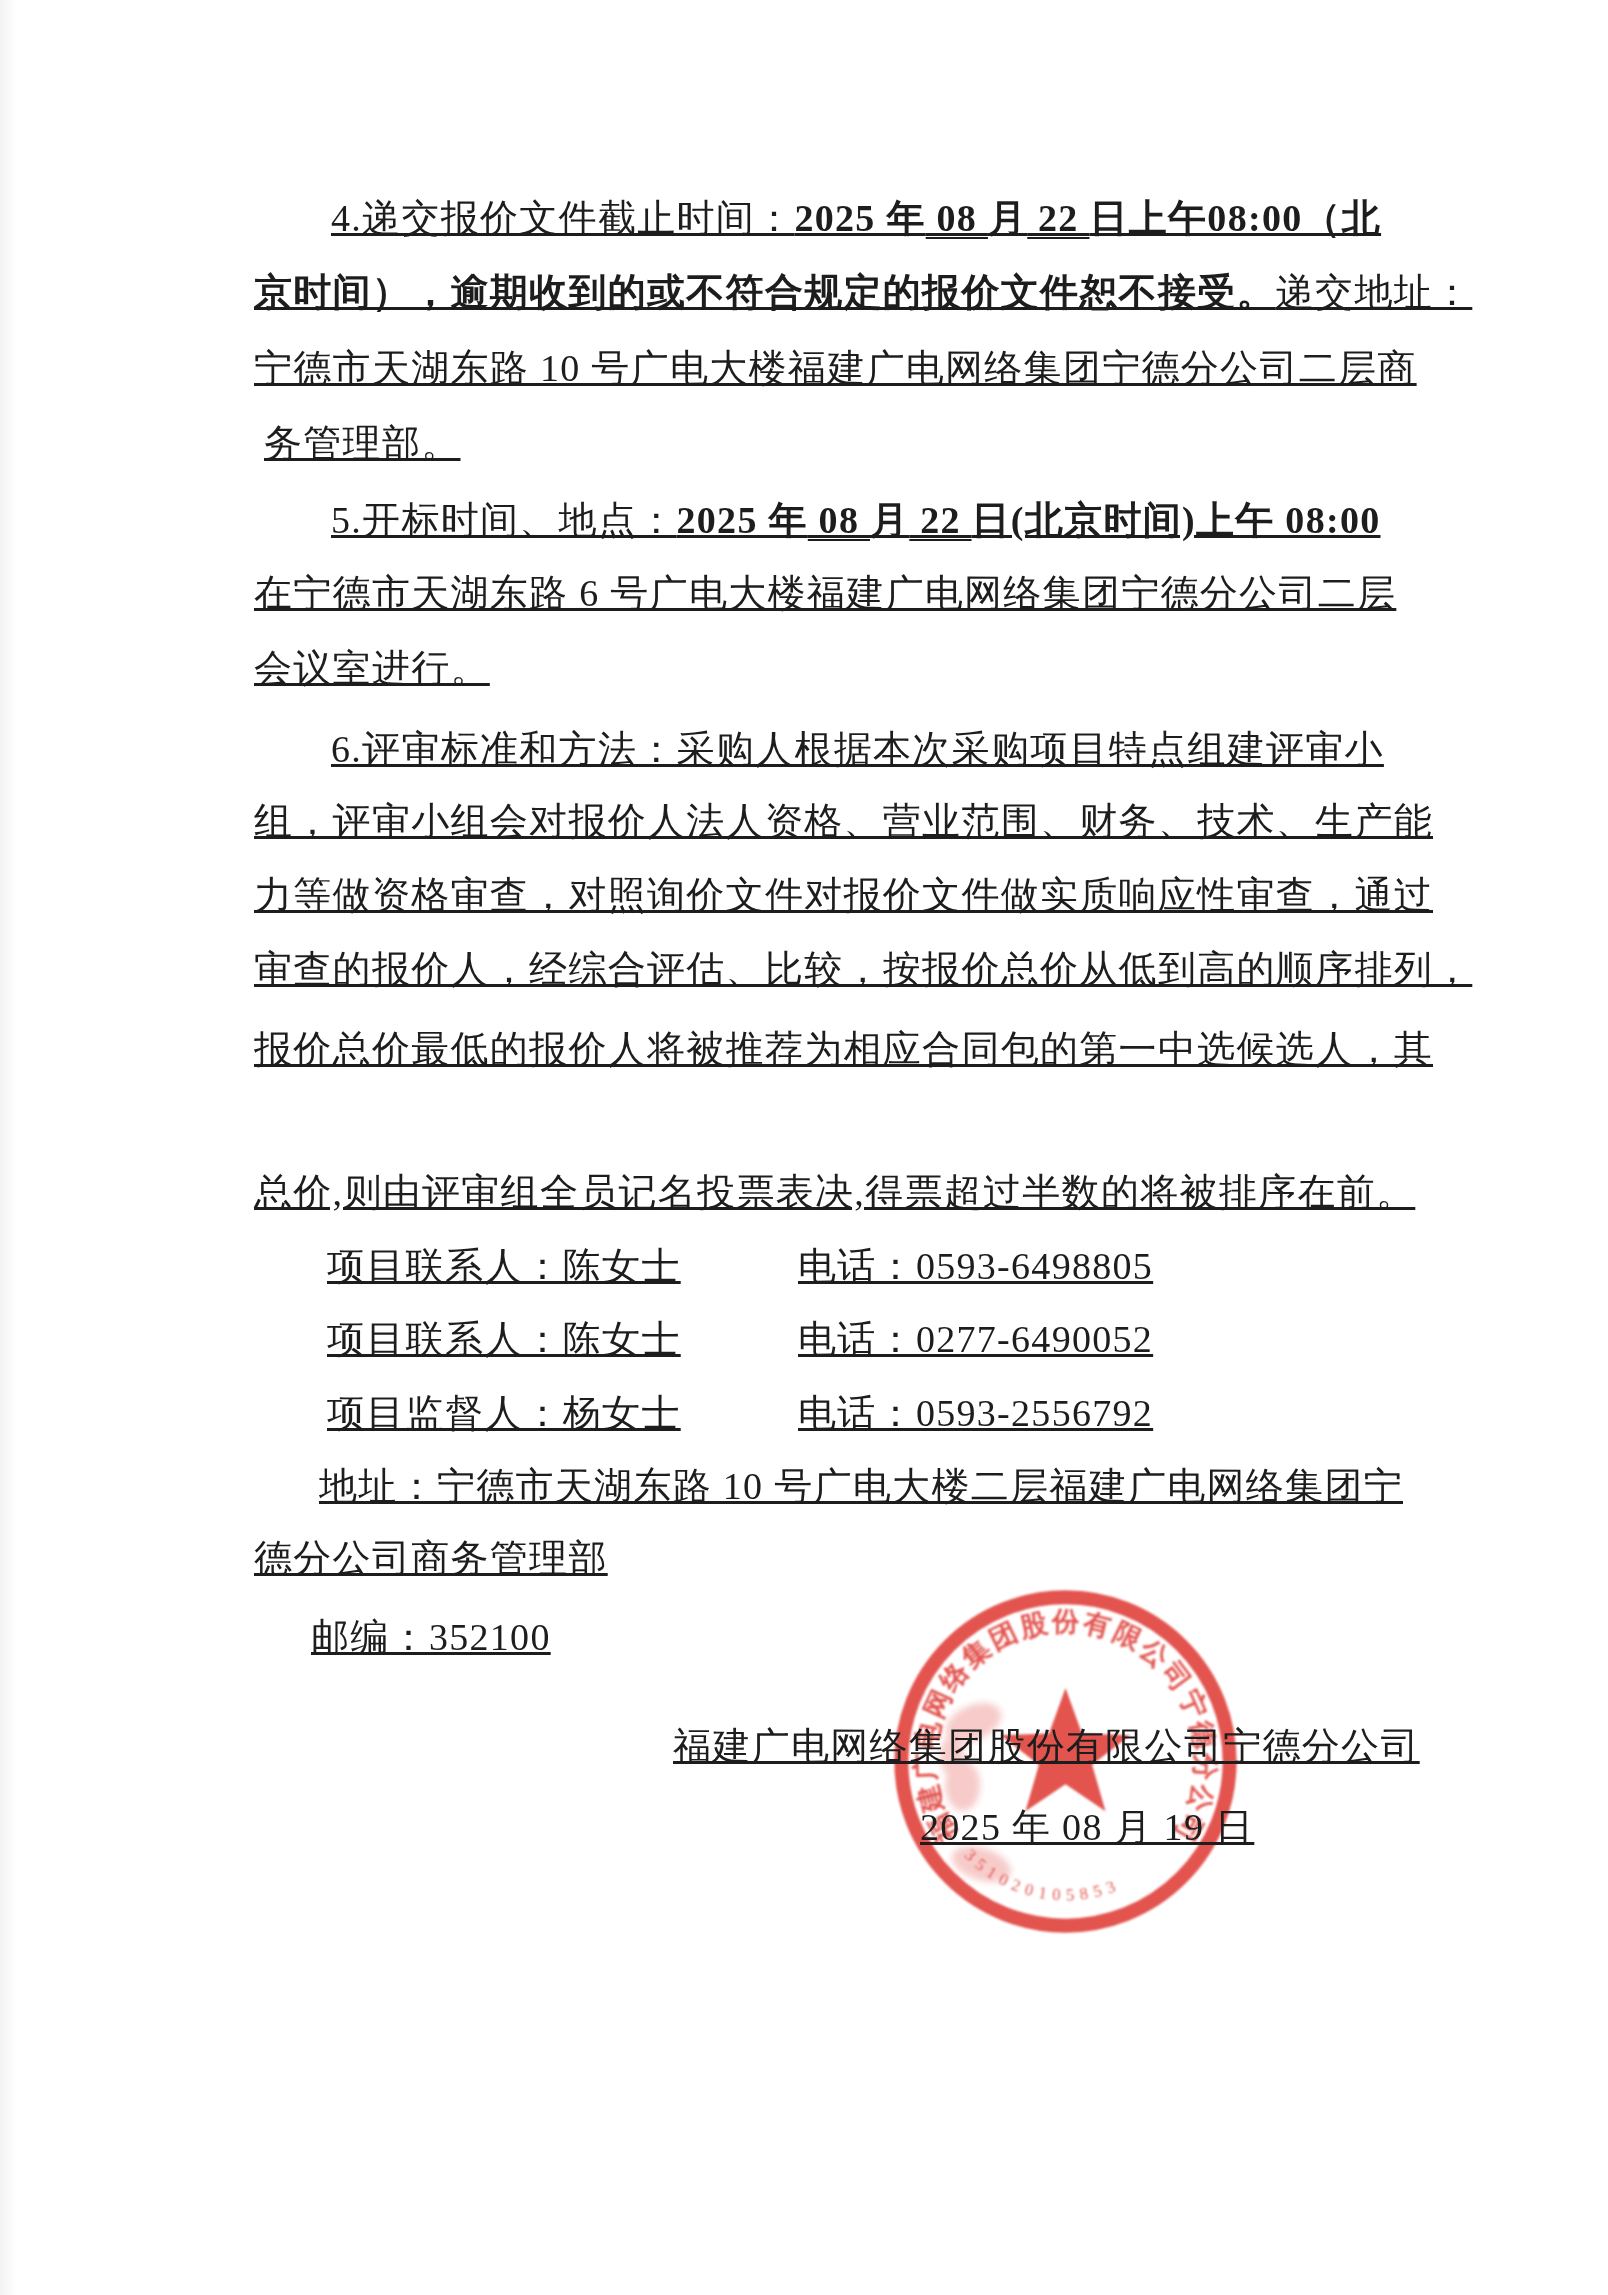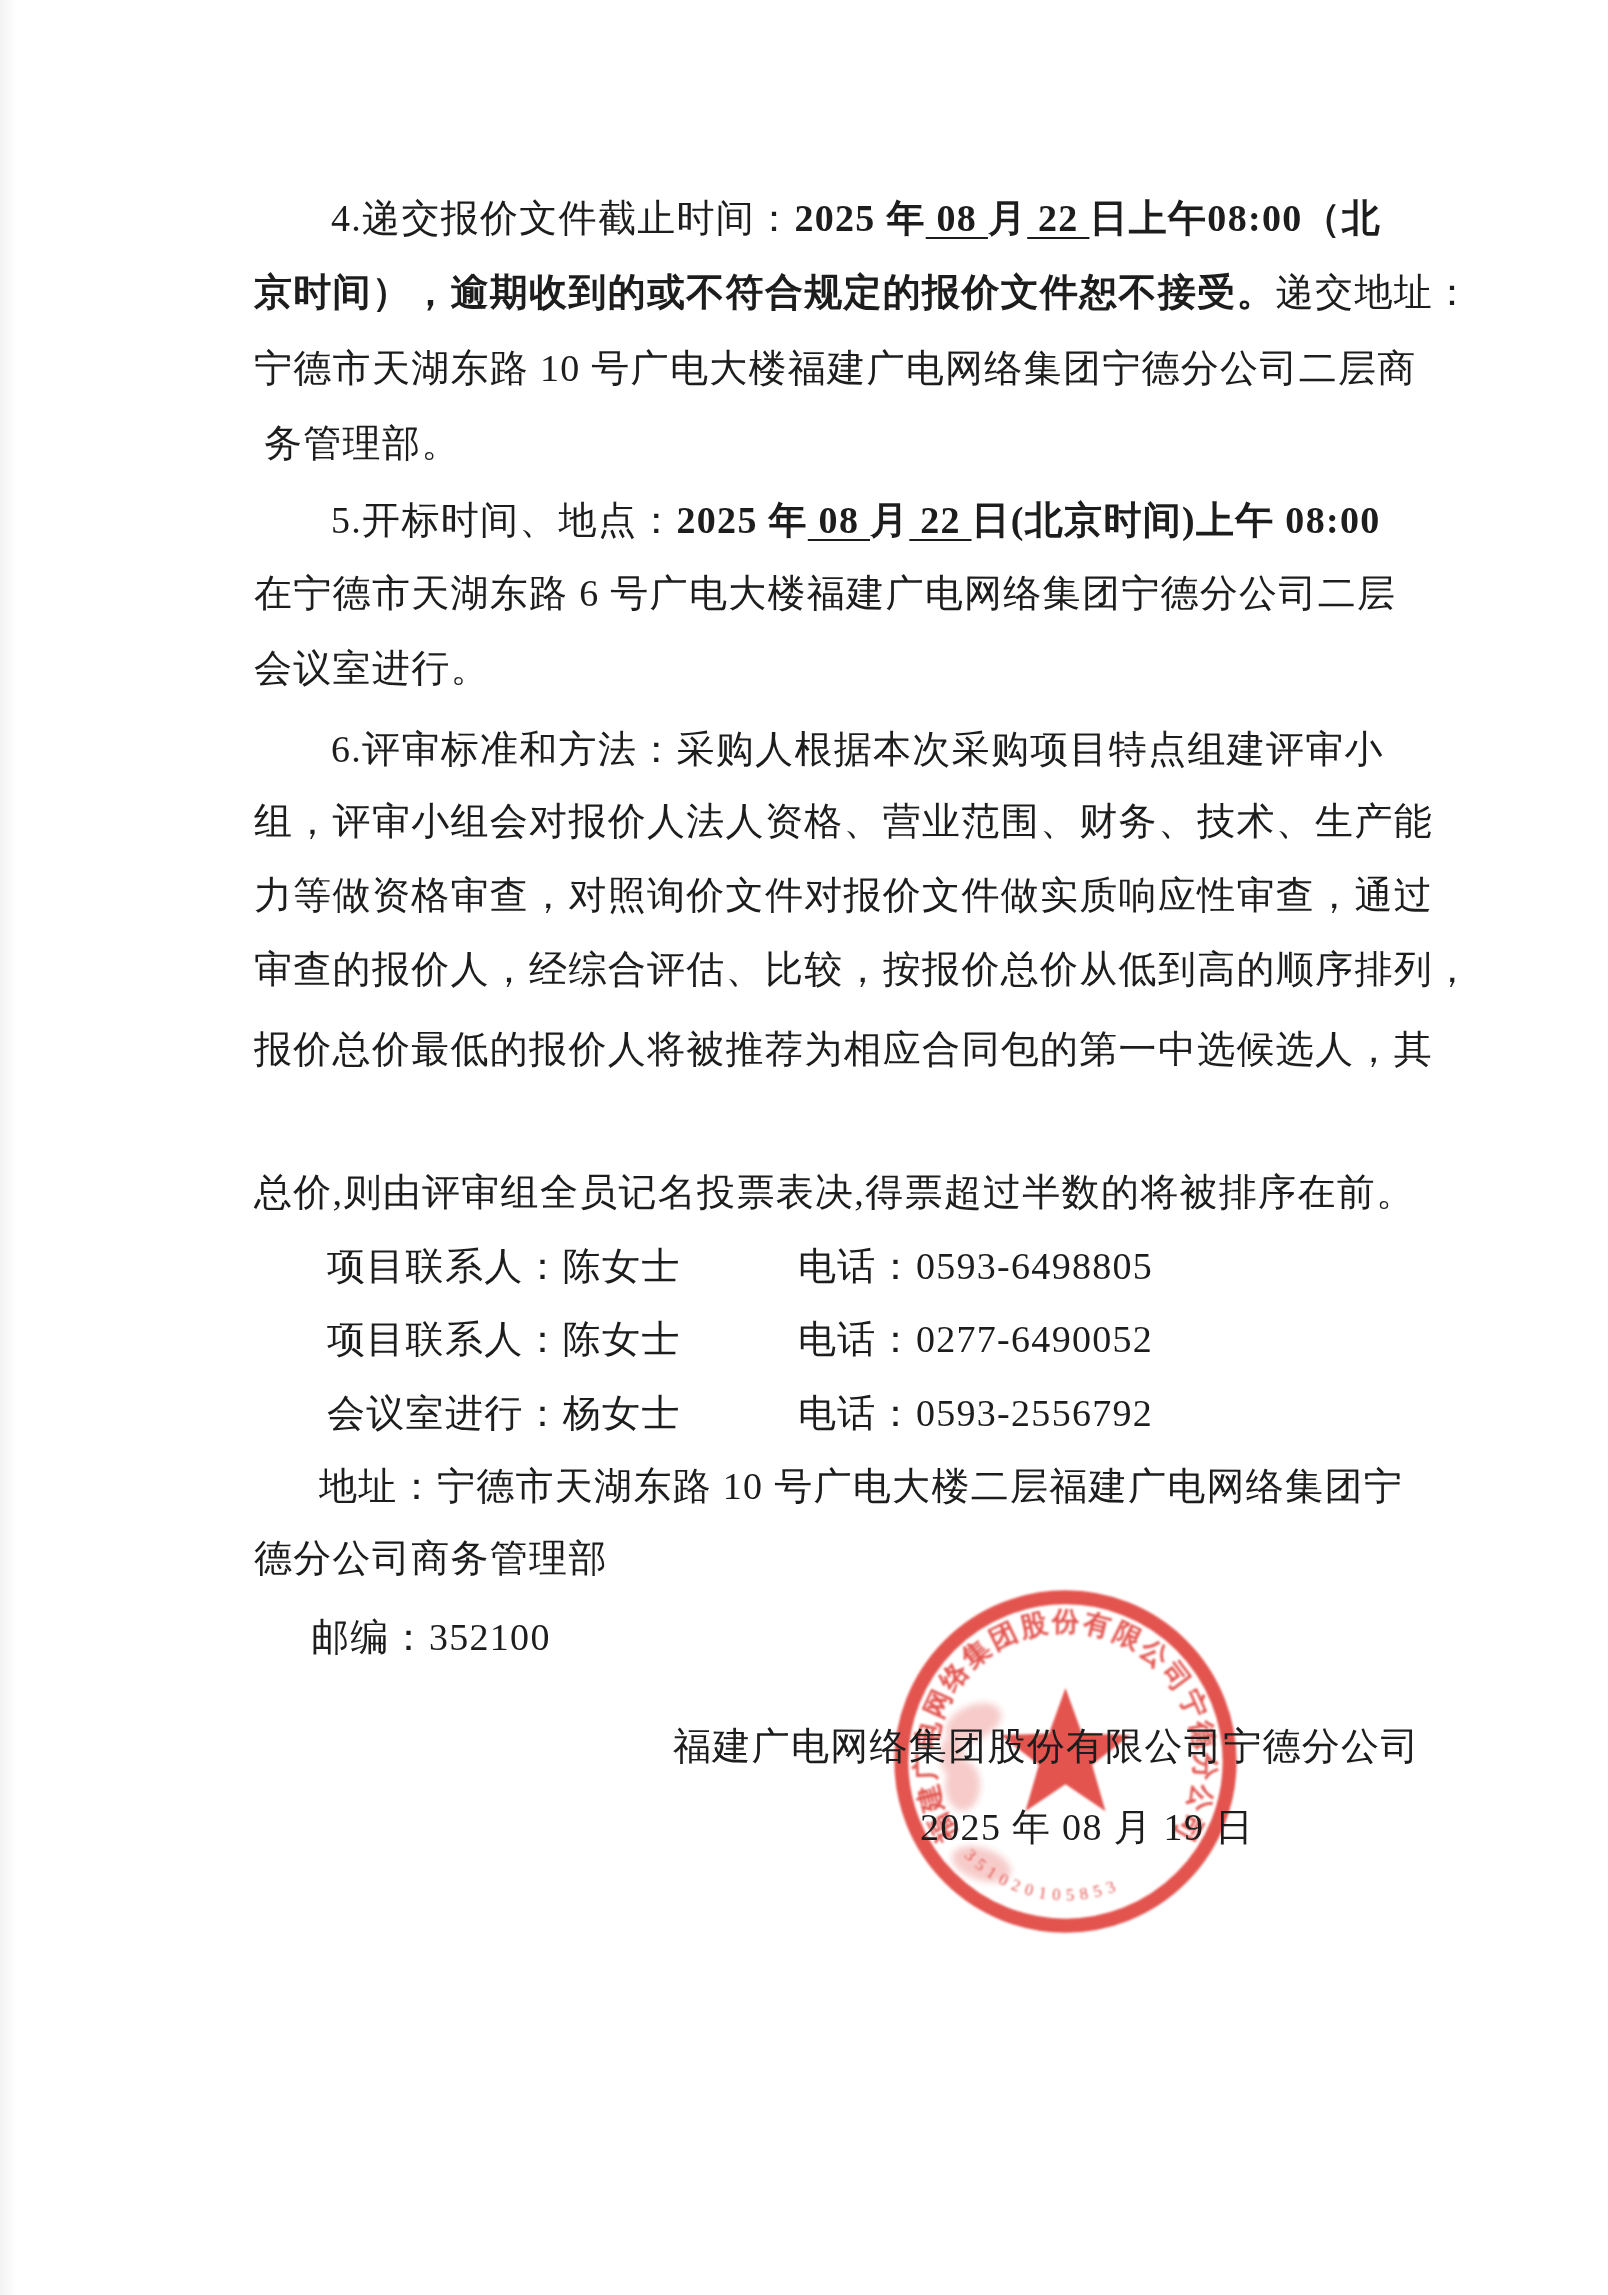--- a/index.html
+++ b/index.html
@@ -14,21 +14,21 @@
     pointer-events:none;
   }
   .ln{
     position:absolute;
     font-size:38px;line-height:1.18;color:#1d1d1d;
     letter-spacing:1.3px;white-space:nowrap;
   }
   .b{font-weight:700;}
   .u{text-decoration:underline;text-decoration-thickness:2px;text-underline-offset:6px;}
   .seal{position:absolute;left:888px;top:1584px;width:355px;height:355px;z-index:1;opacity:.9;}
-  .toptext{z-index:2;}
+  .toptext{z-index:2;text-decoration:underline;}
 </style>
 </head>
 <body>
 
 <div class="page">
 
   <svg class="seal" viewBox="0 0 532 532">
     <defs>
       <filter id="inkblur" x="-20%" y="-20%" width="140%" height="140%">
         <feGaussianBlur stdDeviation="1.3"></feGaussianBlur>
@@ -71,21 +71,21 @@
   <div class="ln toptext" style="left:254px;top:799px"><span>组，评审小组会对报价人法人资格、营业范围、财务、技术、生产能</span></div>
   <div class="ln toptext" style="left:254px;top:873px"><span>力等做资格审查，对照询价文件对报价文件做实质响应性审查，通过</span></div>
   <div class="ln toptext" style="left:254px;top:947px"><span>审查的报价人，经综合评估、比较，按报价总价从低到高的顺序排列，</span></div>
   <div class="ln toptext" style="left:254px;top:1027px"><span>报价总价最低的报价人将被推荐为相应合同包的第一中选候选人，其</span></div>
   <div class="ln toptext" style="left:254px;top:1170px"><span>总价,则由评审组全员记名投票表决,得票超过半数的将被排序在前。</span></div>
 
   <div class="ln toptext" style="left:327px;top:1244px">项目联系人：陈女士</div>
   <div class="ln toptext" style="left:798px;top:1244px">电话：0593-6498805</div>
   <div class="ln toptext" style="left:327px;top:1317px">项目联系人：陈女士</div>
   <div class="ln toptext" style="left:798px;top:1317px">电话：0277-6490052</div>
-  <div class="ln toptext" style="left:327px;top:1391px">会议室进行：杨女士</div>
+  <div class="ln toptext" style="left:327px;top:1391px">项目监督人：杨女士</div>
   <div class="ln toptext" style="left:798px;top:1391px">电话：0593-2556792</div>
 
   <div class="ln toptext" style="left:319px;top:1464px">地址：宁德市天湖东路 10 号广电大楼二层福建广电网络集团宁</div>
   <div class="ln toptext" style="left:254px;top:1536px">德分公司商务管理部</div>
   <div class="ln toptext" style="left:311px;top:1615px">邮编：352100</div>
 
   <div class="ln toptext" style="left:673px;top:1724px">福建广电网络集团股份有限公司宁德分公司</div>
   <div class="ln toptext" style="left:920px;top:1805px">2025 年 08 月 19 日</div>
 
 </div>

